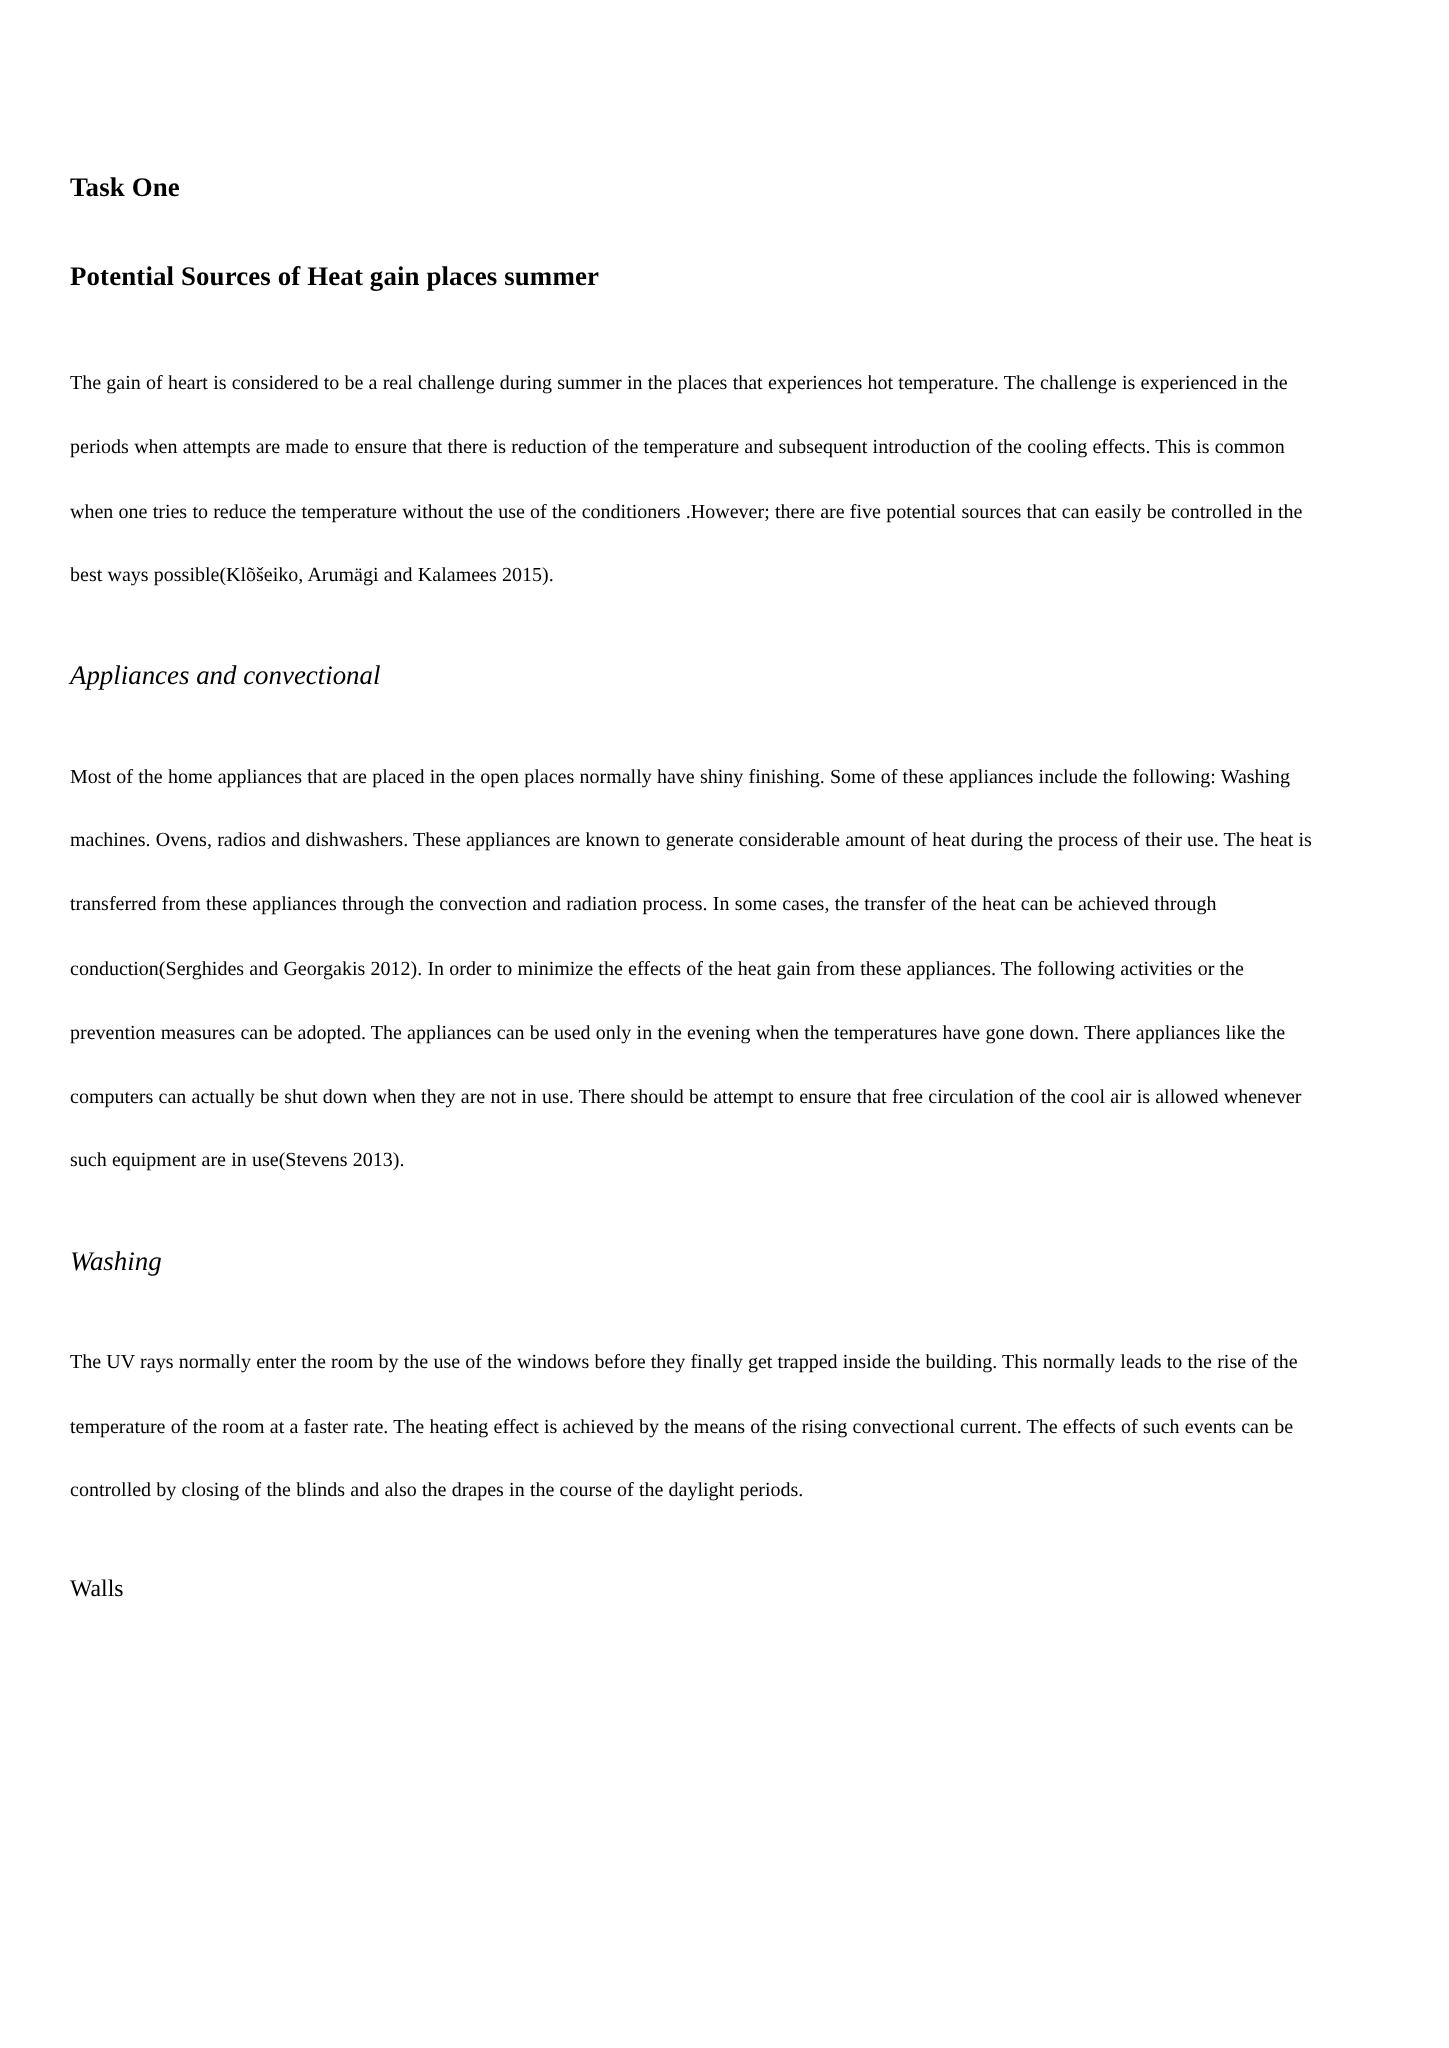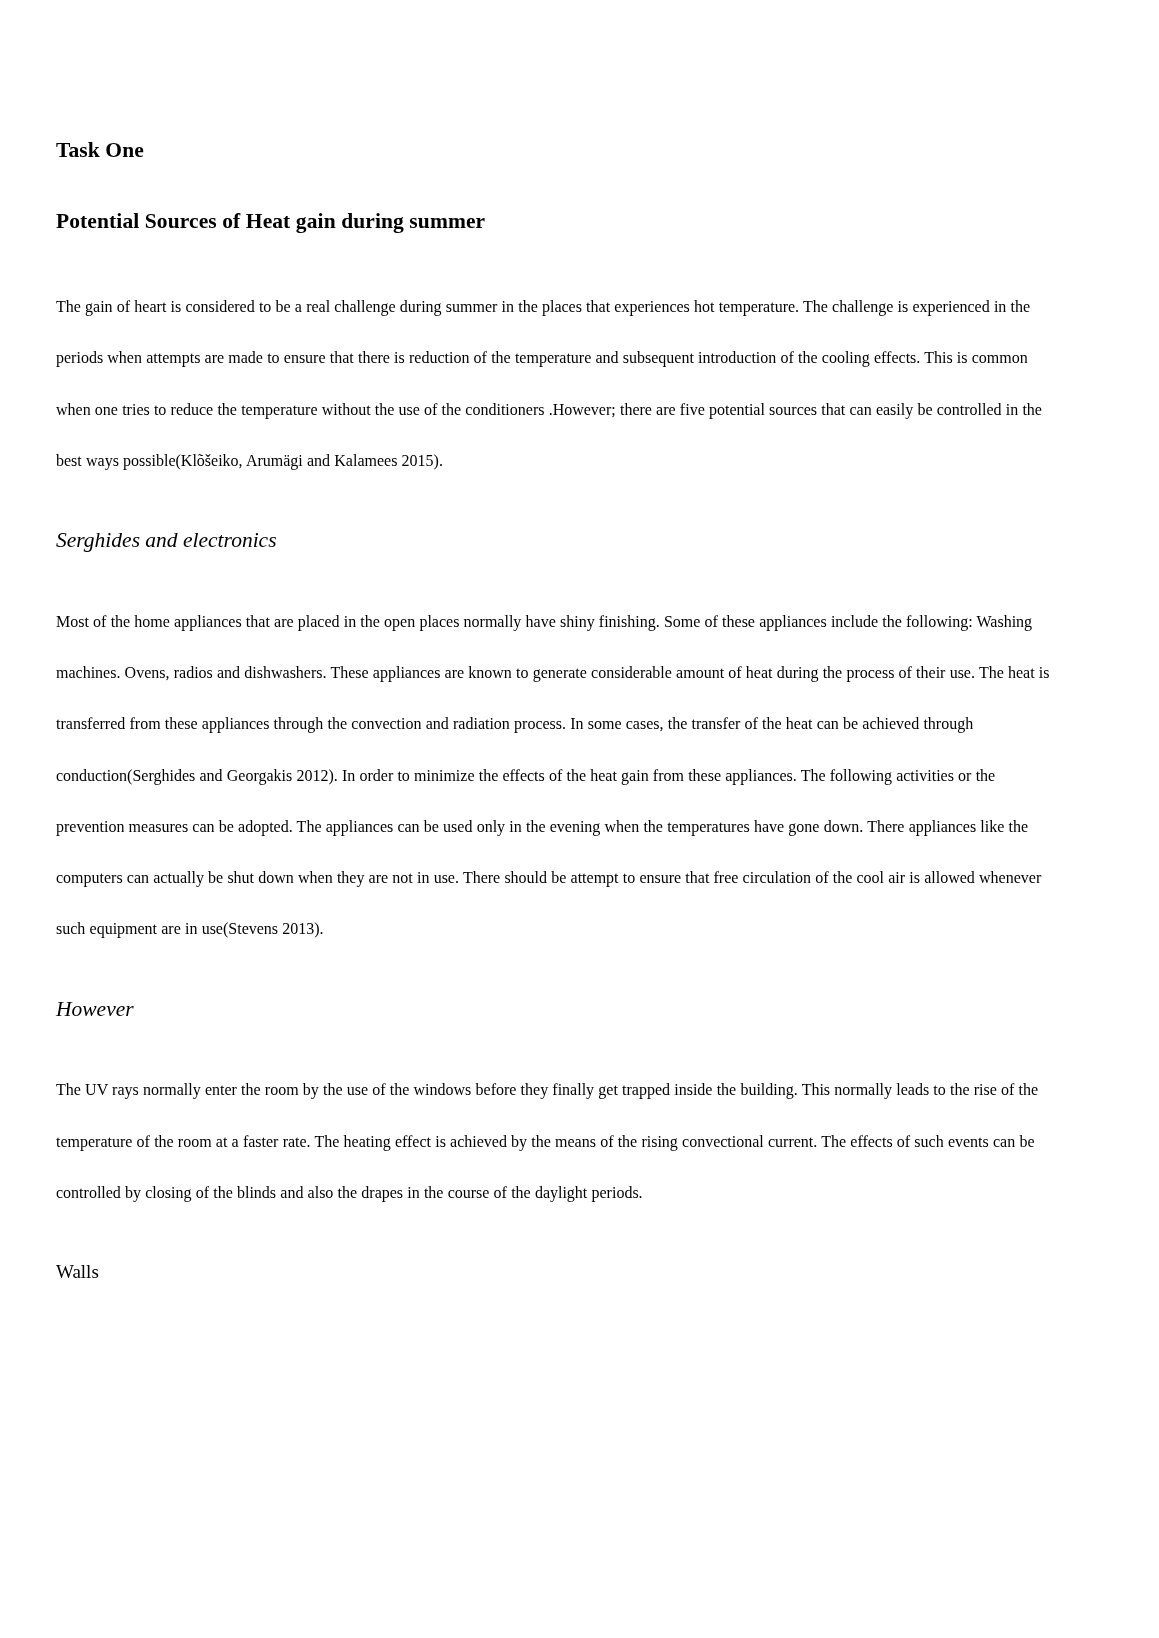--- a/index.html
+++ b/index.html
@@ -66,37 +66,37 @@
 </head>
 <body>
 
 <div class="page">
   <div class="content">
 
     <div class="h-bold">Task One</div>
 
     <div class="spacer-heading"></div>
 
-    <div class="h-bold">Potential Sources of Heat gain during summer</div>
+    <div class="h-bold">Potential Sources of Heat gain places summer</div>
 
     <div class="spacer-heading"></div>
 
     <p class="body">The gain of heart is considered to be a real challenge during summer in the places that experiences hot temperature. The challenge is experienced in the periods when attempts are made to ensure that there is reduction of the temperature and subsequent introduction of the cooling effects. This is common when one tries to reduce the temperature without the use of the conditioners .However; there are five potential sources that can easily be controlled in the best ways possible(Klõšeiko, Arumägi and Kalamees 2015).</p>
 
     <div class="spacer-sub"></div>
 
-    <div class="h-italic">Serghides and electronics</div>
+    <div class="h-italic">Appliances and convectional</div>
 
     <div class="spacer-sub"></div>
 
     <p class="body">Most of the home appliances that are placed in the open places normally have shiny finishing. Some of these appliances include the following: Washing machines. Ovens, radios and dishwashers. These appliances are known to generate considerable amount of heat during the process of their use. The heat is transferred from these appliances through the convection and radiation process. In some cases, the transfer of the heat can be achieved through conduction(Serghides  and Georgakis 2012). In order to minimize the effects of the heat gain from these appliances. The following activities or the prevention measures can be adopted. The appliances can be used only in the evening when the temperatures have gone down. There appliances like the computers can actually be shut down when they are not in use. There should be attempt to ensure that free circulation of the cool air is allowed whenever such equipment are in use(Stevens 2013).</p>
 
     <div class="spacer-sub"></div>
 
-    <div class="h-italic">However</div>
+    <div class="h-italic">Washing</div>
 
     <div class="spacer-sub"></div>
 
     <p class="body">The UV rays normally enter the room by the use of the windows before they finally get trapped inside the building. This normally leads to the rise of the temperature of the room at a faster rate. The heating effect is achieved by the means of the rising convectional current. The effects of such events can be controlled by closing of the blinds and also the drapes in the course of the daylight periods.</p>
 
     <div class="spacer-sub"></div>
 
     <div class="h-plain">Walls</div>
 
   </div>

